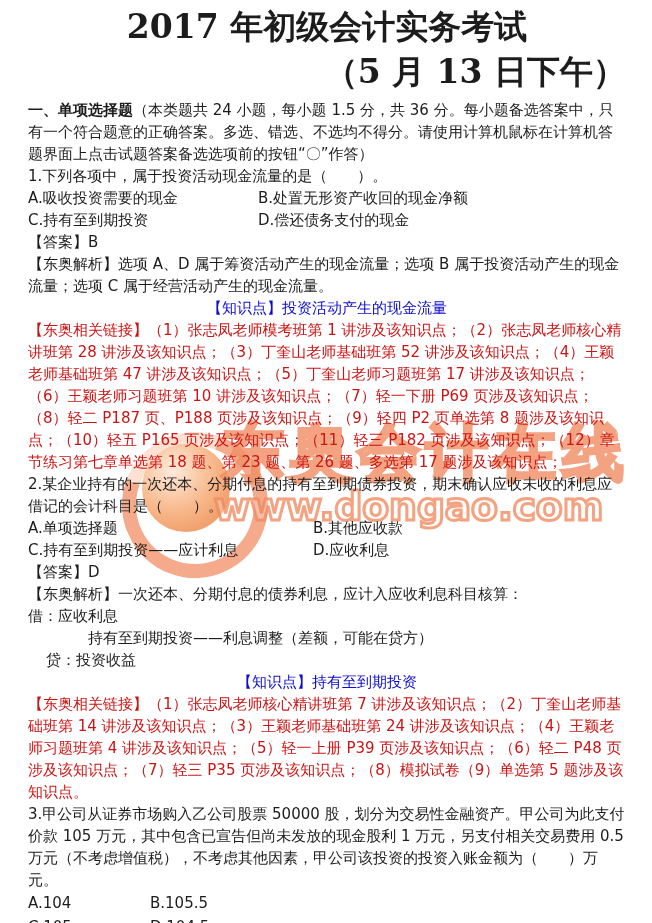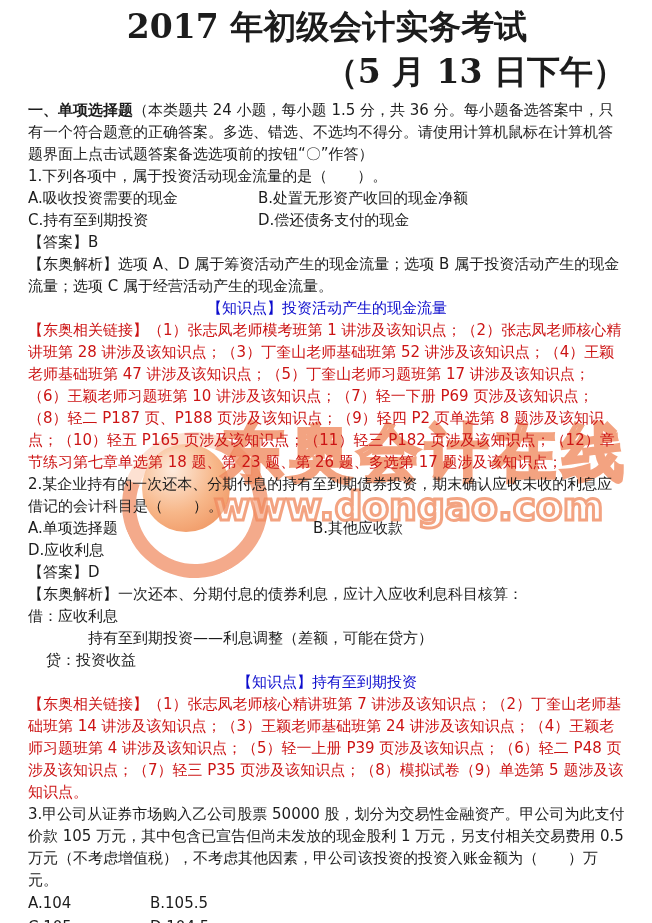--- a/index.html
+++ b/index.html
@@ -96,20 +96,21 @@
       <p><span>【东奥解析】</span><span>选项 A、D 属于筹资活动产生的现金流量；选项 B 属于投资活动产生的现金流量；选项 C 属于经营活动产生的现金流量。</span></p>
       <p class="blue"><span>【知识点】</span><span>投资活动产生的现金流量</span></p>
       <p class="red"><span>【东奥相关链接】</span><span>（1）张志凤老师模考班第 1 讲涉及该知识点；（2）张志凤老师核心精讲班第 28 讲涉及该知识点；（3）丁奎山老师基础班第 52 讲涉及该知识点；（4）王颖老师基础班第 47 讲涉及该知识点；（5）丁奎山老师习题班第 17 讲涉及该知识点；（6）王颖老师习题班第 10 讲涉及该知识点；（7）轻一下册 P69 页涉及该知识点；（8）轻二 P187 页、P188 页涉及该知识点；（9）轻四 P2 页单选第 8 题涉及该知识点；（10）轻五 P165 页涉及该知识点；（11）轻三 P182 页涉及该知识点；（12）章节练习第七章单选第 18 题、第 23 题、第 26 题、多选第 17 题涉及该知识点；</span></p>
     </div>
 
     <div>
       <p>2.某企业持有的一次还本、分期付息的持有至到期债券投资，期末确认应收未收的利息应借记的会计科目是（　　）。</p>
       <div class="options w2">
         <p>A.单项选择题</p>
         <p>B.其他应收款</p>
+        <p>C.持有至到期投资——应计利息</p>
         <p>D.应收利息</p>
       </div>
       <p><span>【答案】</span><span>D</span></p>
       <p><span>【东奥解析】</span><span>一次还本、分期付息的债券利息，应计入应收利息科目核算：</span></p>
       <p>借：应收利息</p>
       <p class="indent-a">持有至到期投资——利息调整（差额，可能在贷方）</p>
       <p class="indent-b">贷：投资收益</p>
       <p class="blue"><span>【知识点】</span><span>持有至到期投资</span></p>
       <p class="red"><span>【东奥相关链接】</span><span>（1）张志凤老师核心精讲班第 7 讲涉及该知识点；（2）丁奎山老师基础班第 14 讲涉及该知识点；（3）王颖老师基础班第 24 讲涉及该知识点；（4）王颖老师习题班第 4 讲涉及该知识点；（5）轻一上册 P39 页涉及该知识点；（6）轻二 P48 页涉及该知识点；（7）轻三 P35 页涉及该知识点；（8）模拟试卷（9）单选第 5 题涉及该知识点。</span></p>
     </div>

